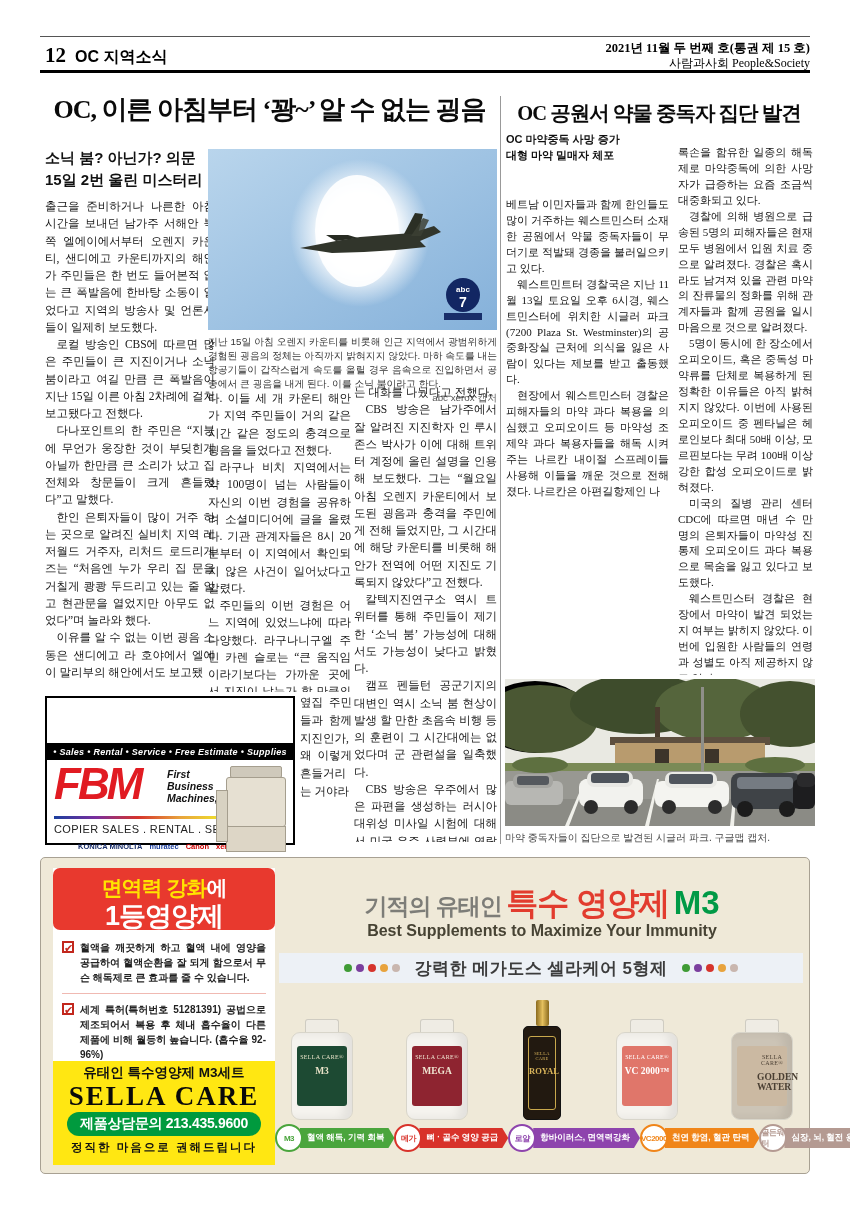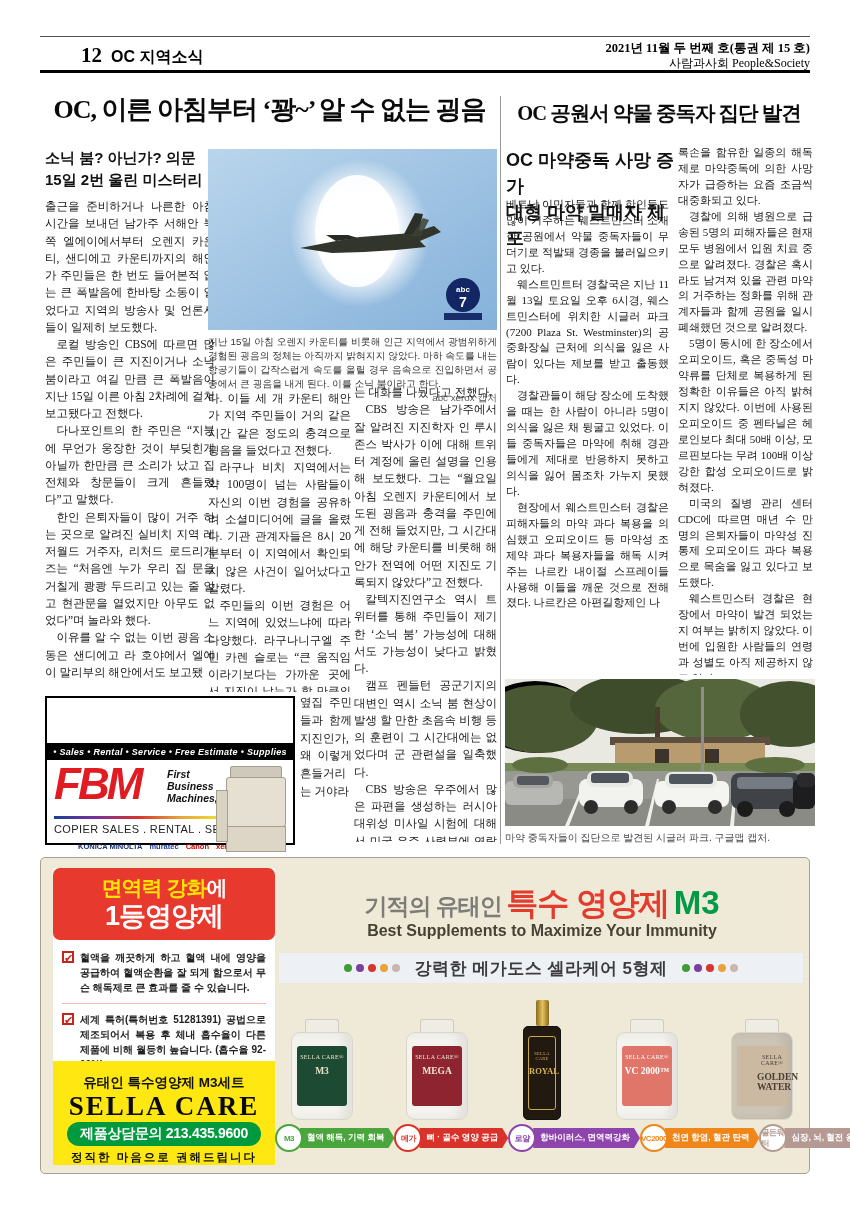--- a/index.html
+++ b/index.html
@@ -2,37 +2,37 @@
 <html><head>
 <meta charset="utf-8">
 <style>
   * { margin:0; padding:0; box-sizing:border-box; }
   body { background:#d8d8d8; font-family:"Liberation Serif","DejaVu Serif",serif; }
   #page { position:relative; width:850px; height:1211px; background:#ffffff; margin:0 auto; overflow:hidden; }
   .abs { position:absolute; }
 
   
   .rule-top { left:40px; top:36px; width:770px; height:1px; background:#555; }
-  .hdr-left { left:45px; top:43px;margin-left:36px; }
+  .hdr-left { left:45px; top:43px; }
   .pagenum { font-size:21px; font-weight:bold; }
   .section { font-family:"Liberation Sans","DejaVu Sans",sans-serif; font-size:16px; font-weight:bold; margin-left:9px; }
   .hdr-right { right:40px; top:40px; text-align:right; line-height:1.3; }
   .issue-line { font-size:12.5px; font-weight:bold; }
   .pub-line { font-size:12px; }
   .rule-thick { left:40px; top:70px; width:770px; height:3px; background:#000; }
 
   
   .headline-left { left:46px; top:92px; width:447px; text-align:center; font-size:26px; font-weight:bold; letter-spacing:-1px; color:#0a0a0a; }
   .headline-right { left:506px; top:99px; width:306px; text-align:center; font-size:20.5px; font-weight:bold; letter-spacing:-1px; color:#0a0a0a; }
   .v-divider { left:500px; top:96px; width:1px; height:748px; background:#999; }
 
   
   .subhead { font-family:"Liberation Sans","DejaVu Sans",sans-serif; font-weight:bold; line-height:1.45; color:#111; }
   .subhead-left { left:45px; top:147px; width:178px; font-size:15px; }
-  .subhead-right { left:506px; top:147px; width:175px; font-size:18px; }
+  .subhead-right { left:506px; top:132px; width:175px; font-size:11px; }
   .col { overflow:hidden; }
   .col p { font-size:11.5px; line-height:1.5; text-align:justify; text-indent:1em; color:#151515; }
   .col p:first-child { text-indent:0; }
   .col1 { left:45px; top:198px; width:170px; height:496px; }
   .col2 { left:208px; top:390px; width:143px; height:302px; }
   .col3 { left:354px; top:384px; width:143px; height:458px; }
   .col2narrow { left:300px; top:694px; width:52px; height:150px; overflow:hidden;
                 font-size:11.5px; line-height:1.55; text-align:justify; color:#151515; }
   .colR1 { left:506px; top:197px; width:163px; height:478px; }
   .colR2 { left:678px; top:145px; width:135px; height:530px; }
@@ -69,31 +69,31 @@
   .cp-fin { position:absolute; left:0; top:24px; width:12px; height:52px; background:#d8d2c2; border:1px solid #a59e8e; }
   .fbm-bottom { height:28px; background:#000; display:flex; align-items:center; padding-left:8px; }
   .fbm-red2 { color:#e11b22; font-size:21px; font-weight:bold; font-style:italic; letter-spacing:-1px;
               border-right:2px solid #fff; padding-right:7px; margin-right:7px; line-height:1; }
   .fbm-phone { color:#fff; font-size:16.5px; font-weight:bold; letter-spacing:-.5px; }
 
   
   .bigad { left:40px; top:857px; width:770px; height:317px; background:#efe9d8; border:1px solid #a8a193; border-radius:5px;
            font-family:"Liberation Sans","DejaVu Sans",sans-serif; }
   .ad-left { position:absolute; left:12px; top:10px; width:222px; height:297px; background:#fff; }
-  .ad-red { height:72px; background:#e8392e; border-radius:7px; text-align:center; padding-top:6px; }
+  .ad-red { height:62px; background:#e8392e; border-radius:7px; text-align:center; padding-top:6px; }
   .ad-red-l1 { font-size:21px; font-weight:bold; color:#fff; letter-spacing:-1px; }
   .ad-red-l1 em { font-style:normal; color:#ffe400; }
   .ad-red-l2 { font-size:27px; font-weight:bold; color:#fff; letter-spacing:-1px; line-height:1.1; }
   .ad-checks { padding:10px 9px 0 9px; }
   .check-item { display:flex; gap:6px; }
   .check-item + .check-item { border-top:1px solid #f0b9b2; margin-top:8px; padding-top:8px; }
   .cb { flex:0 0 12px; width:12px; height:12px; border:2px solid #c2271d; color:#c2271d; font-size:11px;
         line-height:10px; text-align:center; font-weight:bold; margin-top:1px; }
   .check-text { font-size:10px; font-weight:bold; line-height:1.5; text-align:justify; color:#222; }
-  .ad-yellow { position:absolute; bottom:0; left:0; width:100%; height:104px; background:#ffe712; text-align:center; padding-top:13px; }
+  .ad-yellow { position:absolute; bottom:0; left:0; width:100%; height:104px; background:#ffe712; text-align:center; padding-top:3px; }
   .y1 { font-size:13.5px; font-weight:bold; color:#111; }
   .y2 { font-family:"Liberation Serif","DejaVu Serif",serif; font-size:27px; font-weight:bold; letter-spacing:2px; color:#0a0a0a; line-height:1.05; }
   .y-pill { display:inline-block; background:#009a3e; color:#fff; border-radius:14px; padding:3px 13px;
             font-size:14px; font-weight:bold; margin-top:2px; letter-spacing:-.3px; }
   .y3 { font-size:11.5px; font-weight:bold; color:#111; margin-top:4px; letter-spacing:2px; }
 
   .ad-title { left:240px; top:24px; width:522px; text-align:center; white-space:nowrap; }
   .t-gray { font-size:23px; font-weight:bold; color:#7d7d78; letter-spacing:-1px; }
   .t-red { font-size:32px; font-weight:bold; color:#e23c2e; letter-spacing:-1px; }
   .t-green { font-size:33px; font-weight:bold; color:#009a46; }
@@ -236,26 +236,25 @@
     </div>
   </div>
 
   <div class="abs subhead subhead-right">
     <div>OC 마약중독 사망 증가</div>
     <div>대형 마약 밀매자 체포</div>
   </div>
   <div class="abs col colR1">
       <p>베트남 이민자들과 함께 한인들도 많이 거주하는 웨스트민스터 소재 한 공원에서 약물 중독자들이 무더기로 적발돼 경종을 불러일으키고 있다.</p>
       <p>웨스트민트터 경찰국은 지난 11월 13일 토요일 오후 6시경, 웨스트민스터에 위치한 시글러 파크(7200 Plaza St. Westminster)의 공중화장실 근처에 의식을 잃은 사람이 있다는 제보를 받고 출동했다.</p>
-      <p>경찰관들이 해당 장소에 도착했을 때는 한 사람이 아니라 5명이 의식을 잃은 채 뒹굴고 있었다. 이들 중독자들은 마약에 취해 경관들에게 제대로 반응하지 못하고 의식을 잃어 몸조차 가누지 못했다.</p>
       <p>현장에서 웨스트민스터 경찰은 피해자들의 마약 과다 복용을 의심했고 오피오이드 등 마약성 조제약 과다 복용자들을 해독 시켜주는 나르칸 내이절 스프레이들 사용해 이들을 깨운 것으로 전해졌다. 나르칸은 아편길항제인 나</p>
     </div>
   <div class="abs col colR2">
       <p>록손을 함유한 일종의 해독제로 마약중독에 의한 사망자가 급증하는 요즘 조금씩 대중화되고 있다.</p>
-      <p>경찰에 의해 병원으로 급송된 5명의 피해자들은 현재 모두 병원에서 입원 치료 중으로 알려졌다. 경찰은 혹시라도 남겨져 있을 관련 마약의 거주하는 정화를 위해 관계자들과 함께 공원을 일시 폐쇄했던 것으로 알려졌다.</p>
+      <p>경찰에 의해 병원으로 급송된 5명의 피해자들은 현재 모두 병원에서 입원 치료 중으로 알려졌다. 경찰은 혹시라도 남겨져 있을 관련 마약의 잔류물의 정화를 위해 관계자들과 함께 공원을 일시 마음으로 것으로 알려졌다.</p>
       <p>5명이 동시에 한 장소에서 오피오이드, 혹은 중독성 마약류를 단체로 복용하게 된 정확한 이유들은 아직 밝혀지지 않았다. 이번에 사용된 오피오이드 중 펜타닐은 헤로인보다 최대 50배 이상, 모르핀보다는 무려 100배 이상 강한 합성 오피오이드로 밝혀졌다.</p>
       <p>미국의 질병 관리 센터 CDC에 따르면 매년 수 만 명의 은퇴자들이 마약성 진통제 오피오이드 과다 복용으로 목숨을 잃고 있다고 보도했다.</p>
       <p>웨스트민스터 경찰은 현장에서 마약이 발견 되었는지 여부는 밝히지 않았다. 이번에 입원한 사람들의 연령과 성별도 아직 제공하지 않고 있다.</p>
     </div>
 
   <div class="abs park-photo">
     <svg viewBox="0 0 310 147" width="310" height="147">
       <rect width="310" height="147" fill="#e9e9e2"></rect>
       <rect y="90" width="310" height="57" fill="#989892"></rect>
       <rect y="120" width="310" height="27" fill="#8b8b85"></rect>

